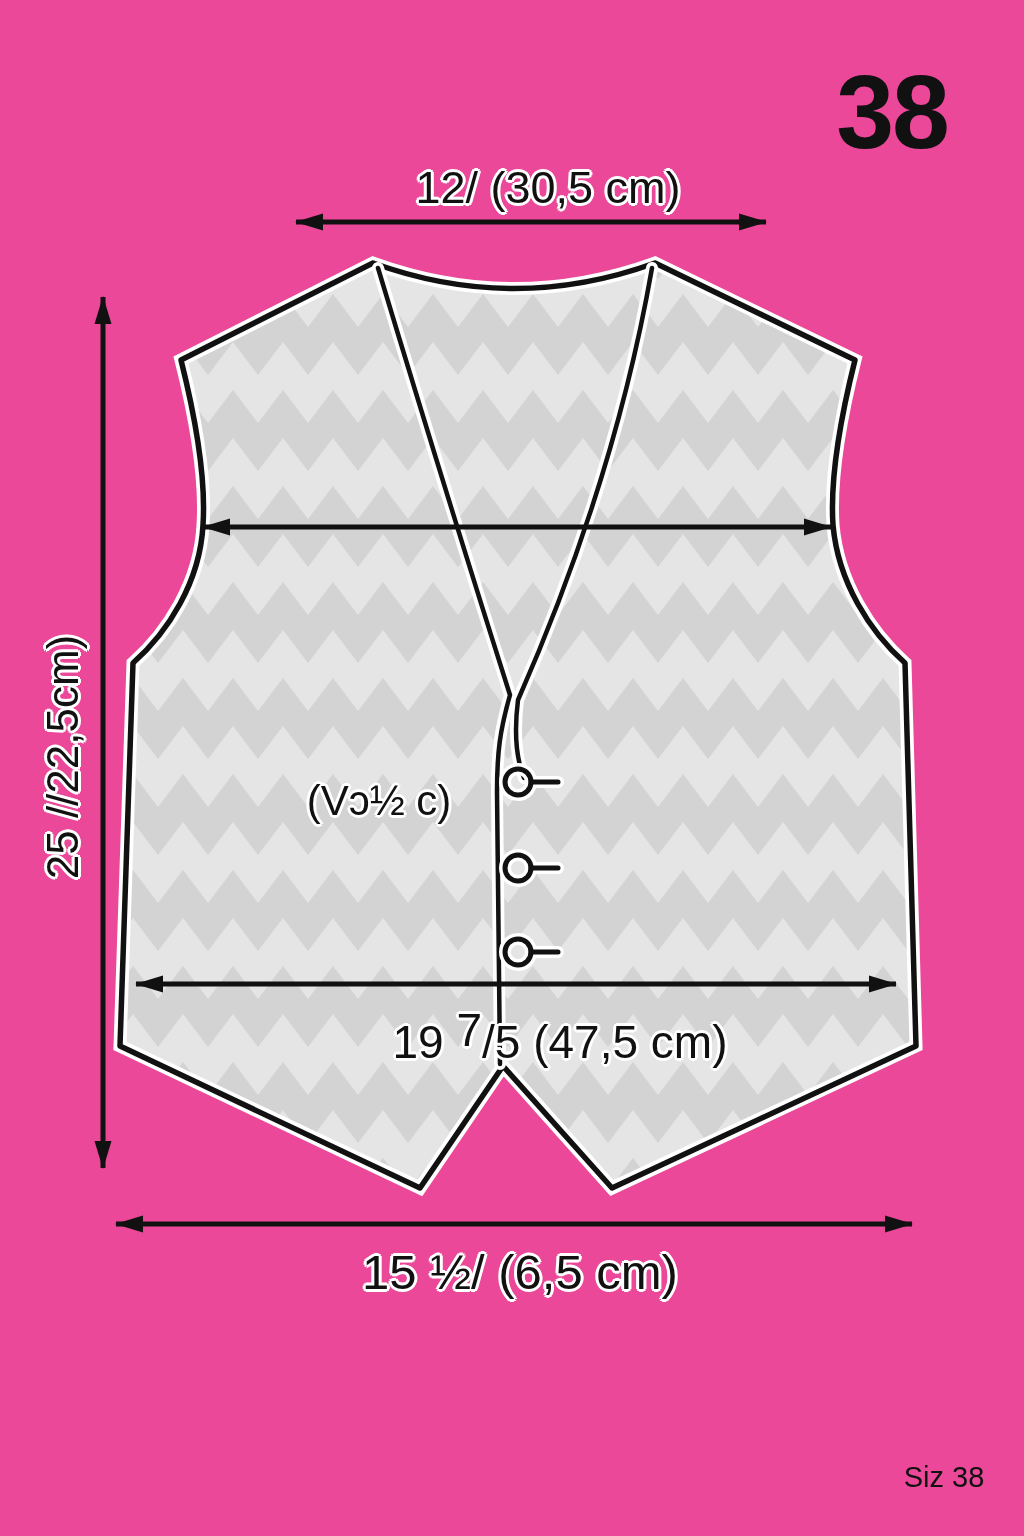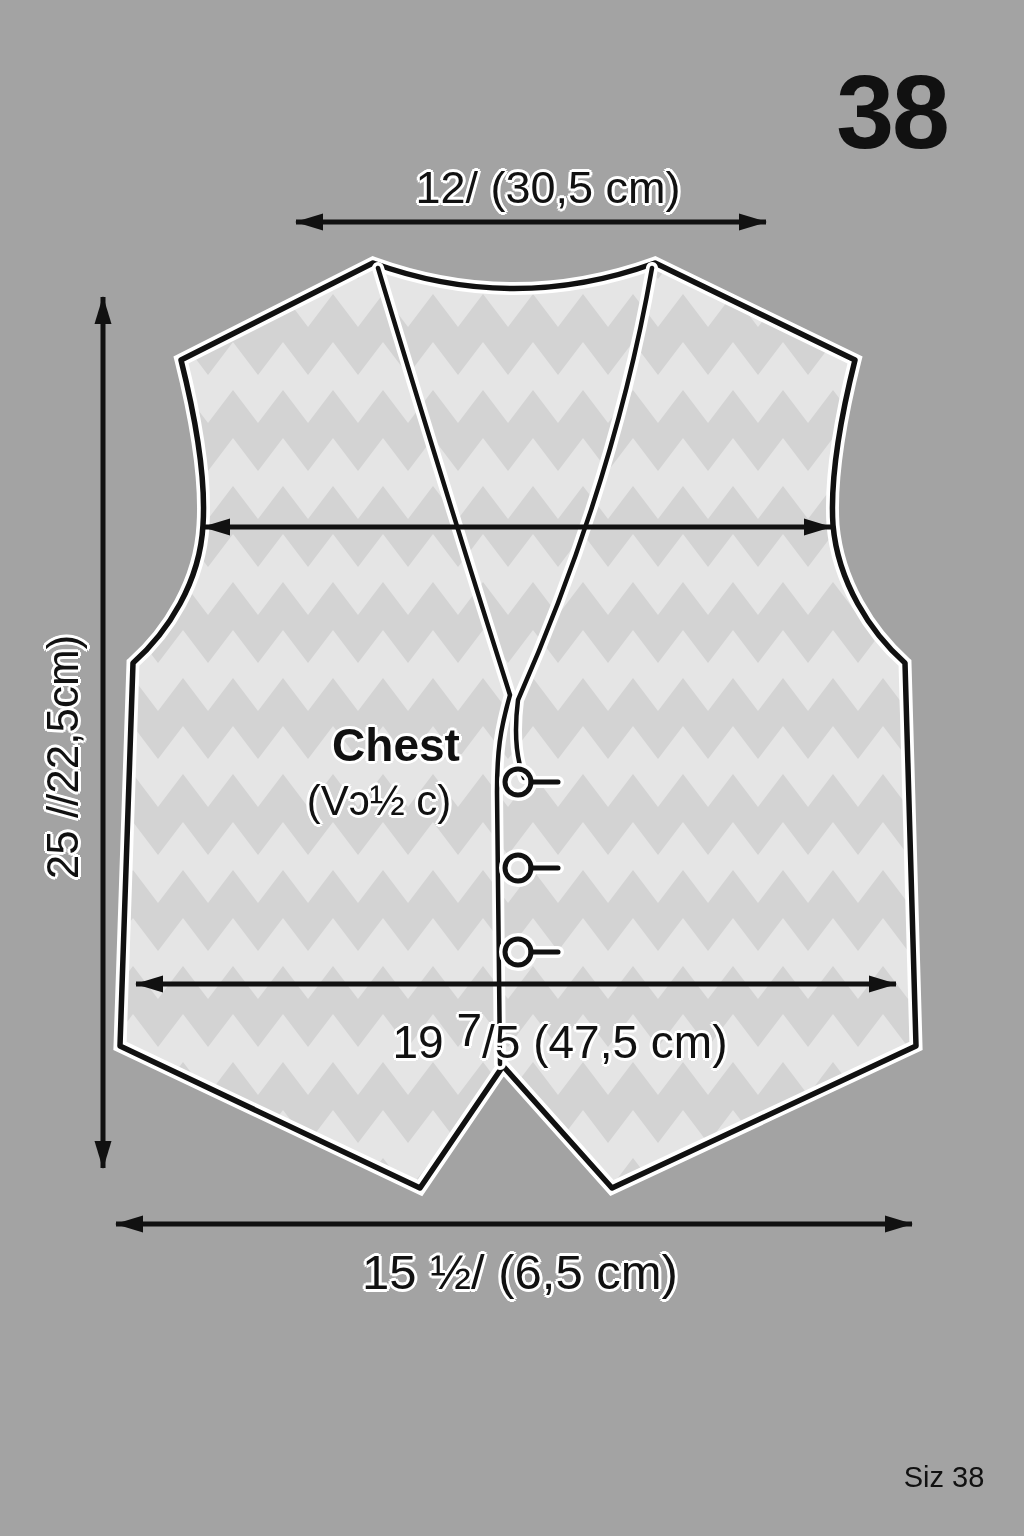--- a/index.html
+++ b/index.html
@@ -1,20 +1,20 @@
 <!DOCTYPE html>
 <html><head>
 <meta charset="utf-8">
 <style>
   html, body { margin: 0; padding: 0; background: #ffffff; }
   .stage {
     position: relative;
     width: 1024px;
     height: 1536px;
-    background: #a3a3a3;
+    background: #ec4899;
     overflow: hidden;
     font-family: "Liberation Sans", "DejaVu Sans", sans-serif;
     color: #111111;
   }
   .stage svg { position: absolute; left: 0; top: 0; }
 
   
   .halo-stroke { stroke: #ffffff; stroke-width: 12; fill: none; stroke-linejoin: round; stroke-linecap: round; }
   .ink-stroke  { stroke: #111111; fill: none; stroke-linejoin: round; stroke-linecap: round; }
   .vest-fill   { stroke: #ffffff; stroke-width: 13; }
@@ -114,21 +114,20 @@
     </g>
   </svg>
 
   <div class="lbl size-badge">38</div>
 
   <div class="lbl lbl-shoulder">12/ (30,5 cm)</div>
 
 
   <div class="lbl lbl-length">25 //22,5cm)</div>
 
-  <div class="lbl lbl-chestnote-title">Chest</div>
 
   <div class="lbl lbl-chestnote-value">(Vɔ½ c)</div>
 
   <div class="lbl lbl-hem">
     <span>19 </span><span class="frac-sup">7</span><span>/5 (47,5 cm)</span>
   </div>
 
   <div class="lbl lbl-bottom">15 ½/ (6,5 cm)</div>
 
   <div class="lbl footer-note">Siz 38</div>

